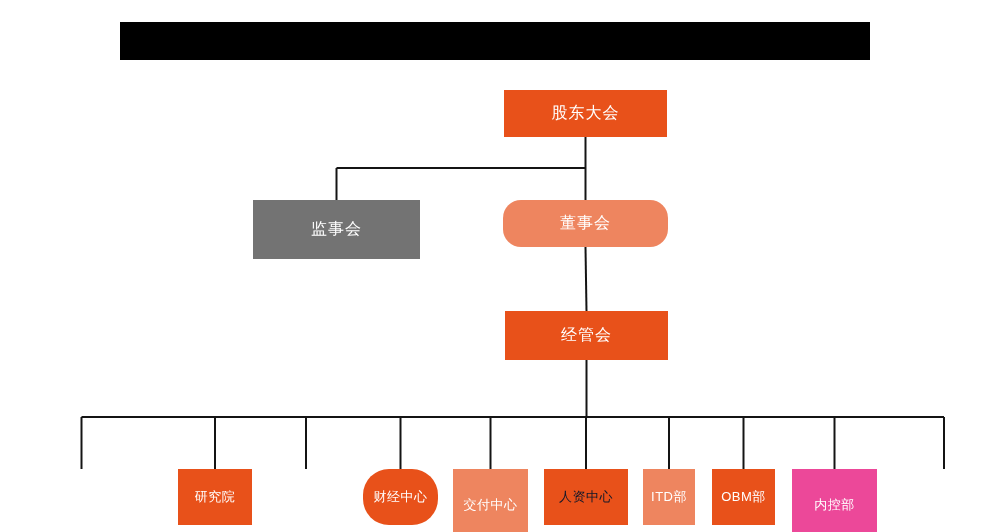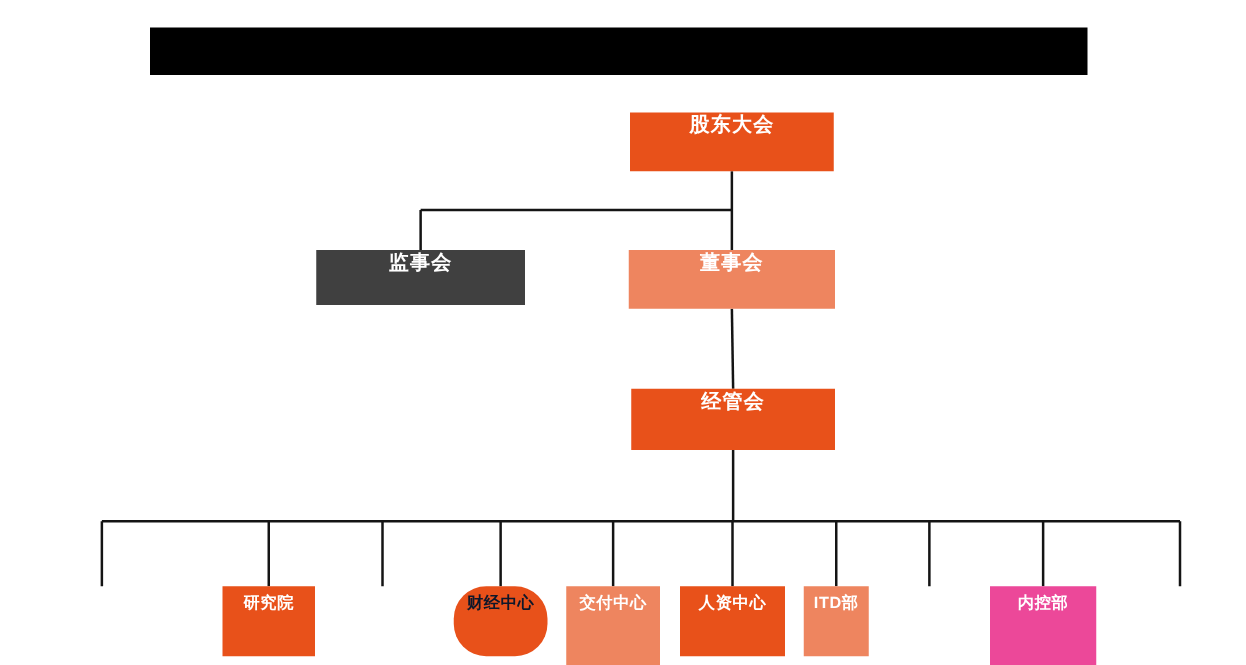--- a/index.html
+++ b/index.html
@@ -1,21 +1,21 @@
 <!DOCTYPE html>
 <html><head>
 <meta charset="utf-8">
 <style>
   html,body{margin:0;padding:0;}
   body{font-family:"Liberation Sans","DejaVu Sans",sans-serif;background:#ffffff;}
   #stage{position:relative;width:997px;height:532px;background:#ffffff;overflow:hidden;}
   #redaction-bar{position:absolute;left:120px;top:22px;width:750px;height:38px;background:#000000;}
   #connector-svg{position:absolute;left:0;top:0;width:997px;height:532px;pointer-events:none;}
-  .node{position:absolute;display:flex;align-items:flex-start;justify-content:center;
-        color:#ffffff;font-weight:bold;text-align:center;box-sizing:border-box;}
+  .node{position:absolute;display:flex;align-items:center;justify-content:center;
+        color:#ffffff;font-weight:normal;text-align:center;box-sizing:border-box;}
   .node.lvl{font-size:16px;letter-spacing:1px;}
   .node.dept{font-size:13px;letter-spacing:0.5px;padding:4px 4px;}
   .node.dept.small{font-size:12.5px;line-height:1.35;letter-spacing:0;padding:2px 5px;}
   .node span{display:block;width:100%;}
 </style>
 </head>
 <body>
 
 <div id="stage">
   <div id="redaction-bar"></div>
@@ -34,40 +34,43 @@
       <line x1="586" y1="417" x2="586" y2="469" stroke="#141414" stroke-width="2"></line>
       <line x1="669" y1="417" x2="669" y2="469" stroke="#141414" stroke-width="2"></line>
       <line x1="743.5" y1="417" x2="743.5" y2="469" stroke="#141414" stroke-width="2"></line>
       <line x1="834.5" y1="417" x2="834.5" y2="469" stroke="#141414" stroke-width="2"></line>
       <line x1="944" y1="417" x2="944" y2="469" stroke="#141414" stroke-width="2"></line>
     </svg>
 
 <div class="node lvl" style="left: 504px; top: 90px; width: 163px; height: 47px; background: rgb(232, 81, 26); color: rgb(255, 255, 255);">
       <span>股东大会</span>
     </div>
-    <div class="node lvl" style="left: 253px; top: 200px; width: 167px; height: 44px; background: #404040; color: rgb(255, 255, 255);">
+    <div class="node lvl" style="left: 253px; top: 200px; width: 167px; height: 59px; background: #737373; color: rgb(255, 255, 255);">
       <span>监事会</span>
     </div>
-    <div class="node lvl" style="left: 503px; top: 200px; width: 165px; height: 47px; background: rgb(238, 133, 95); color: rgb(255, 255, 255);">
+    <div class="node lvl" style="left: 503px; top: 200px; width: 165px; height: 47px; background: rgb(238, 133, 95); color: rgb(255, 255, 255); border-radius: 18px;">
       <span>董事会</span>
     </div>
     <div class="node lvl" style="left: 505px; top: 311px; width: 163px; height: 49px; background: rgb(232, 81, 26); color: rgb(255, 255, 255);">
       <span>经管会</span>
     </div>
     <div class="node dept" style="left: 178px; top: 469px; width: 74px; height: 56px; background: rgb(232, 81, 26); color: rgb(255, 255, 255);">
       <span>研究院</span>
     </div>
-    <div class="node dept" style="left: 363px; top: 469px; width: 75px; height: 56px; background: rgb(232, 81, 26); color: #0f172a; border-radius: 26px;">
+    <div class="node dept" style="left: 363px; top: 469px; width: 75px; height: 56px; background: rgb(232, 81, 26); color: #ffffff; border-radius: 26px;">
       <span>财经中心</span>
     </div>
     <div class="node dept" style="left: 453px; top: 469px; width: 75px; height: 72px; background: rgb(238, 133, 95); color: rgb(255, 255, 255);">
       <span>交付中心</span>
     </div>
-    <div class="node dept" style="left: 544px; top: 469px; width: 84px; height: 56px; background: rgb(232, 81, 26); color: #ffffff;">
+    <div class="node dept" style="left: 544px; top: 469px; width: 84px; height: 56px; background: rgb(232, 81, 26); color: #0f172a;">
       <span>人资中心</span>
     </div>
     <div class="node dept" style="left: 643px; top: 469px; width: 52px; height: 56px; background: rgb(238, 133, 95); color: rgb(255, 255, 255);">
       <span>ITD部</span>
+    </div>
+    <div class="node dept" style="left: 712px; top: 469px; width: 63px; height: 56px; background: rgb(232, 81, 26); color: rgb(255, 255, 255);">
+      <span>OBM部</span>
     </div>
     <div class="node dept" style="left: 792px; top: 469px; width: 85px; height: 72px; background: #ec4899; color: rgb(255, 255, 255);">
       <span>内控部</span>
     </div>
   </div>
 
 </body></html>

